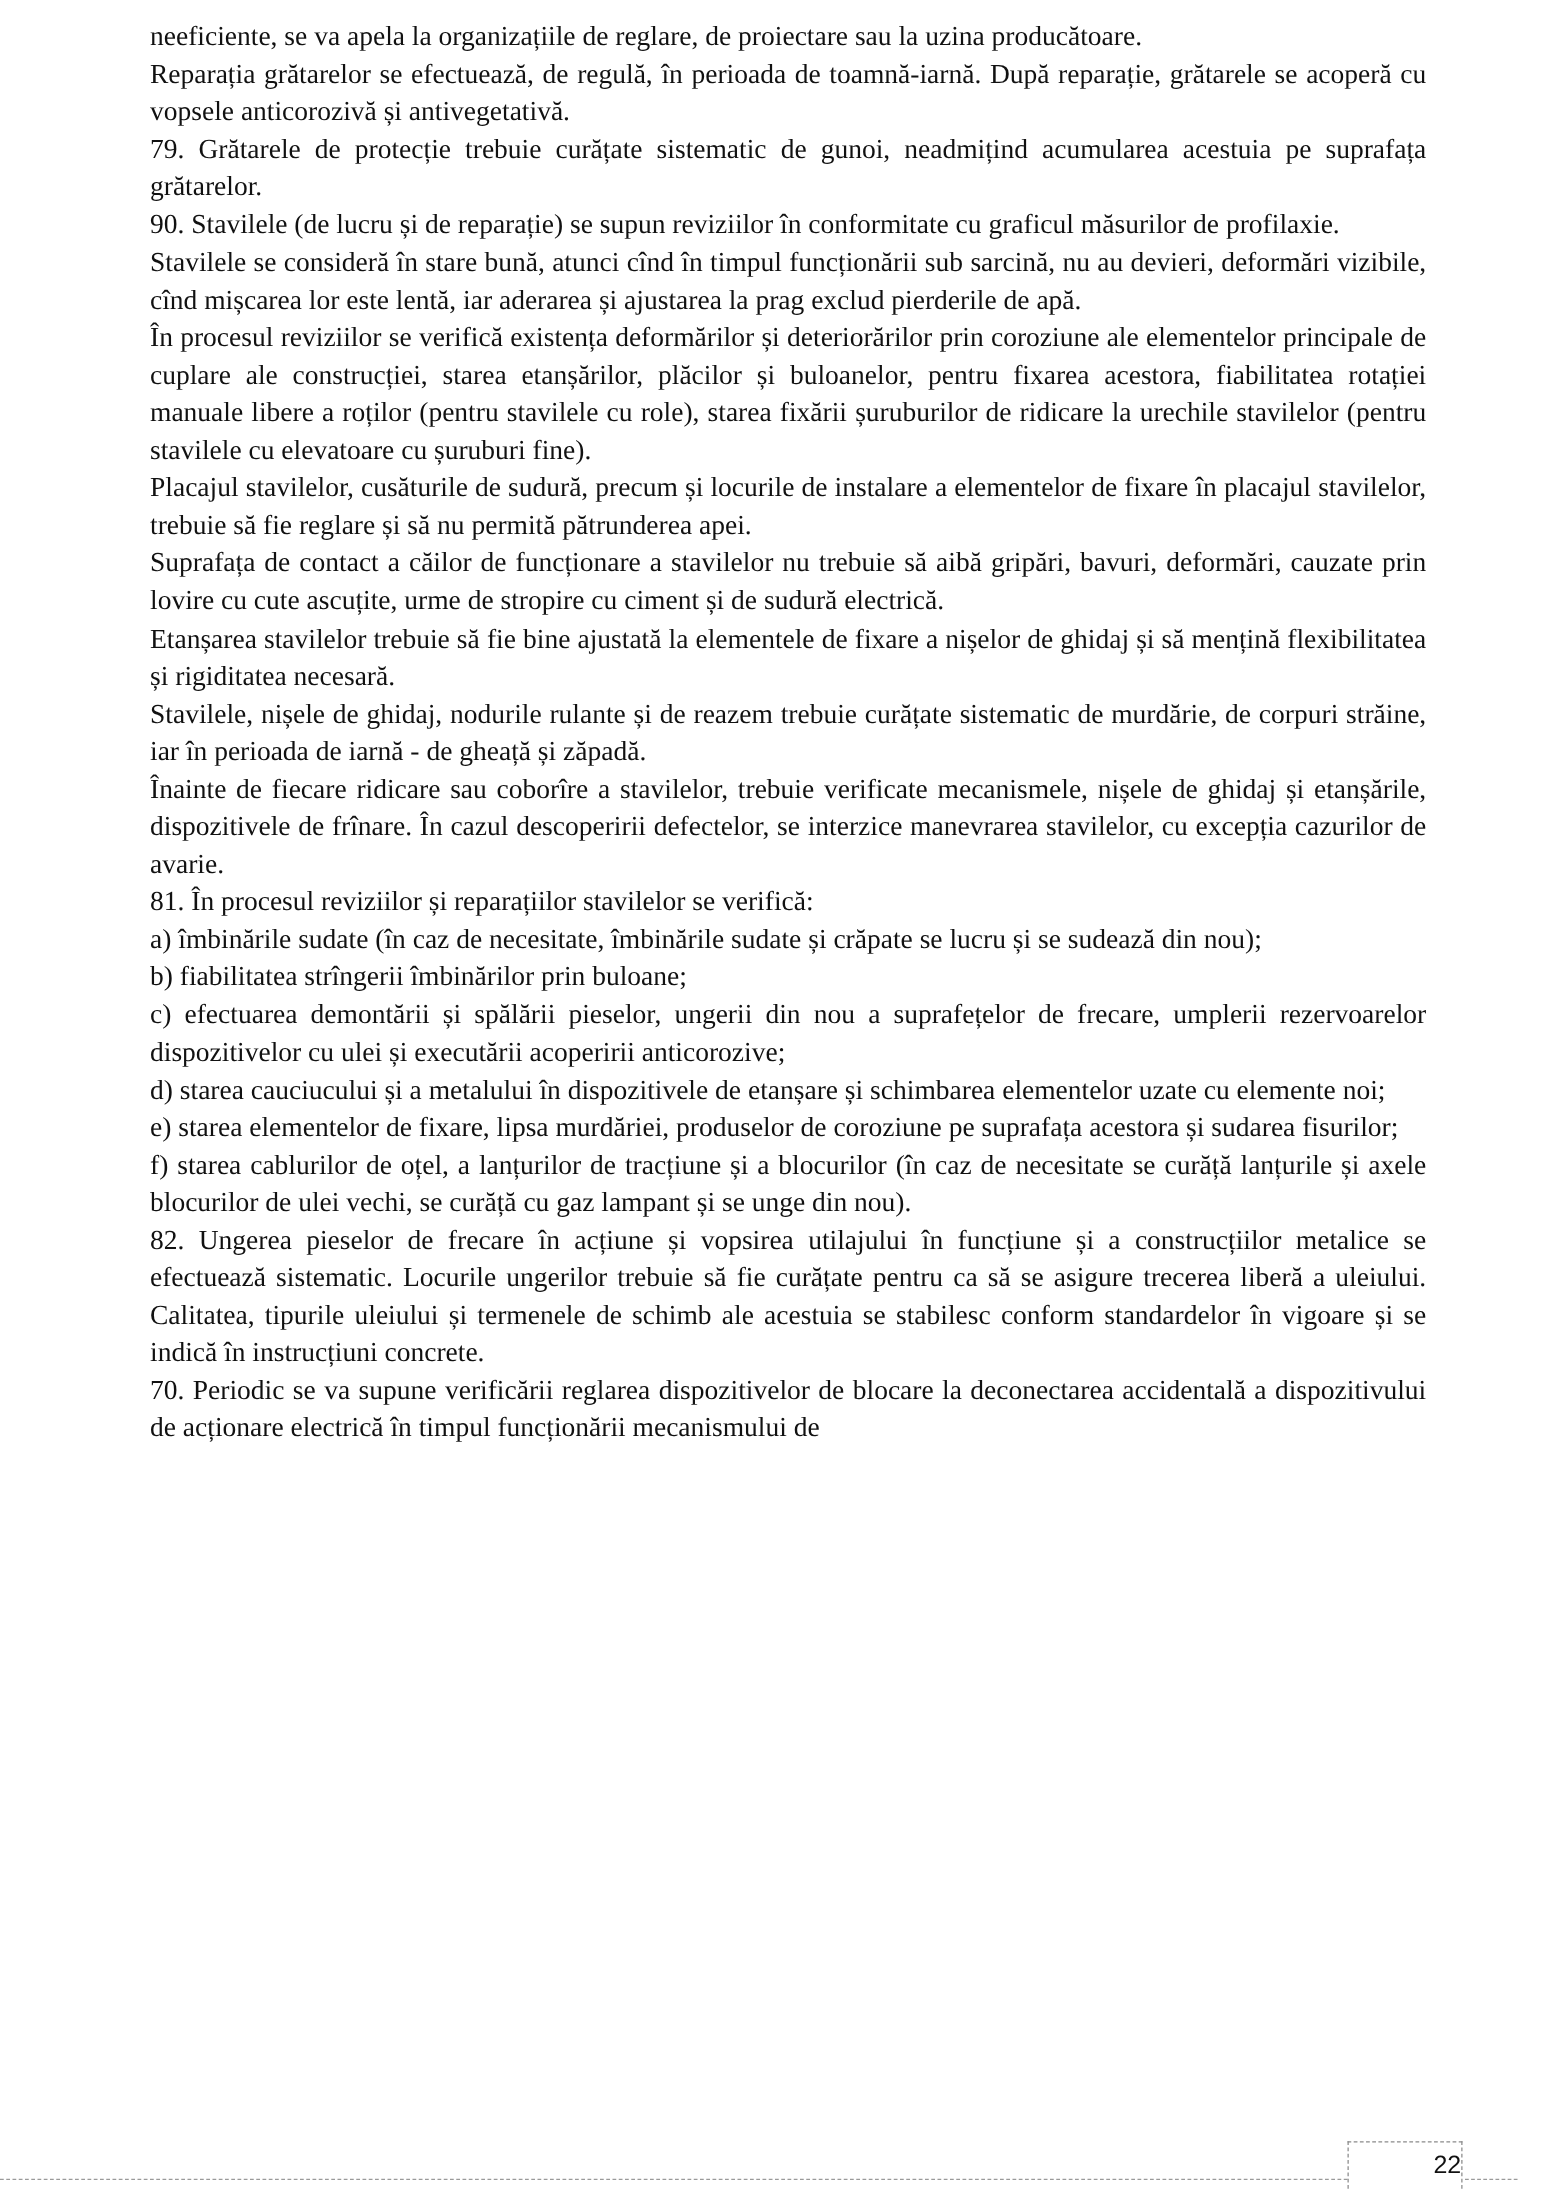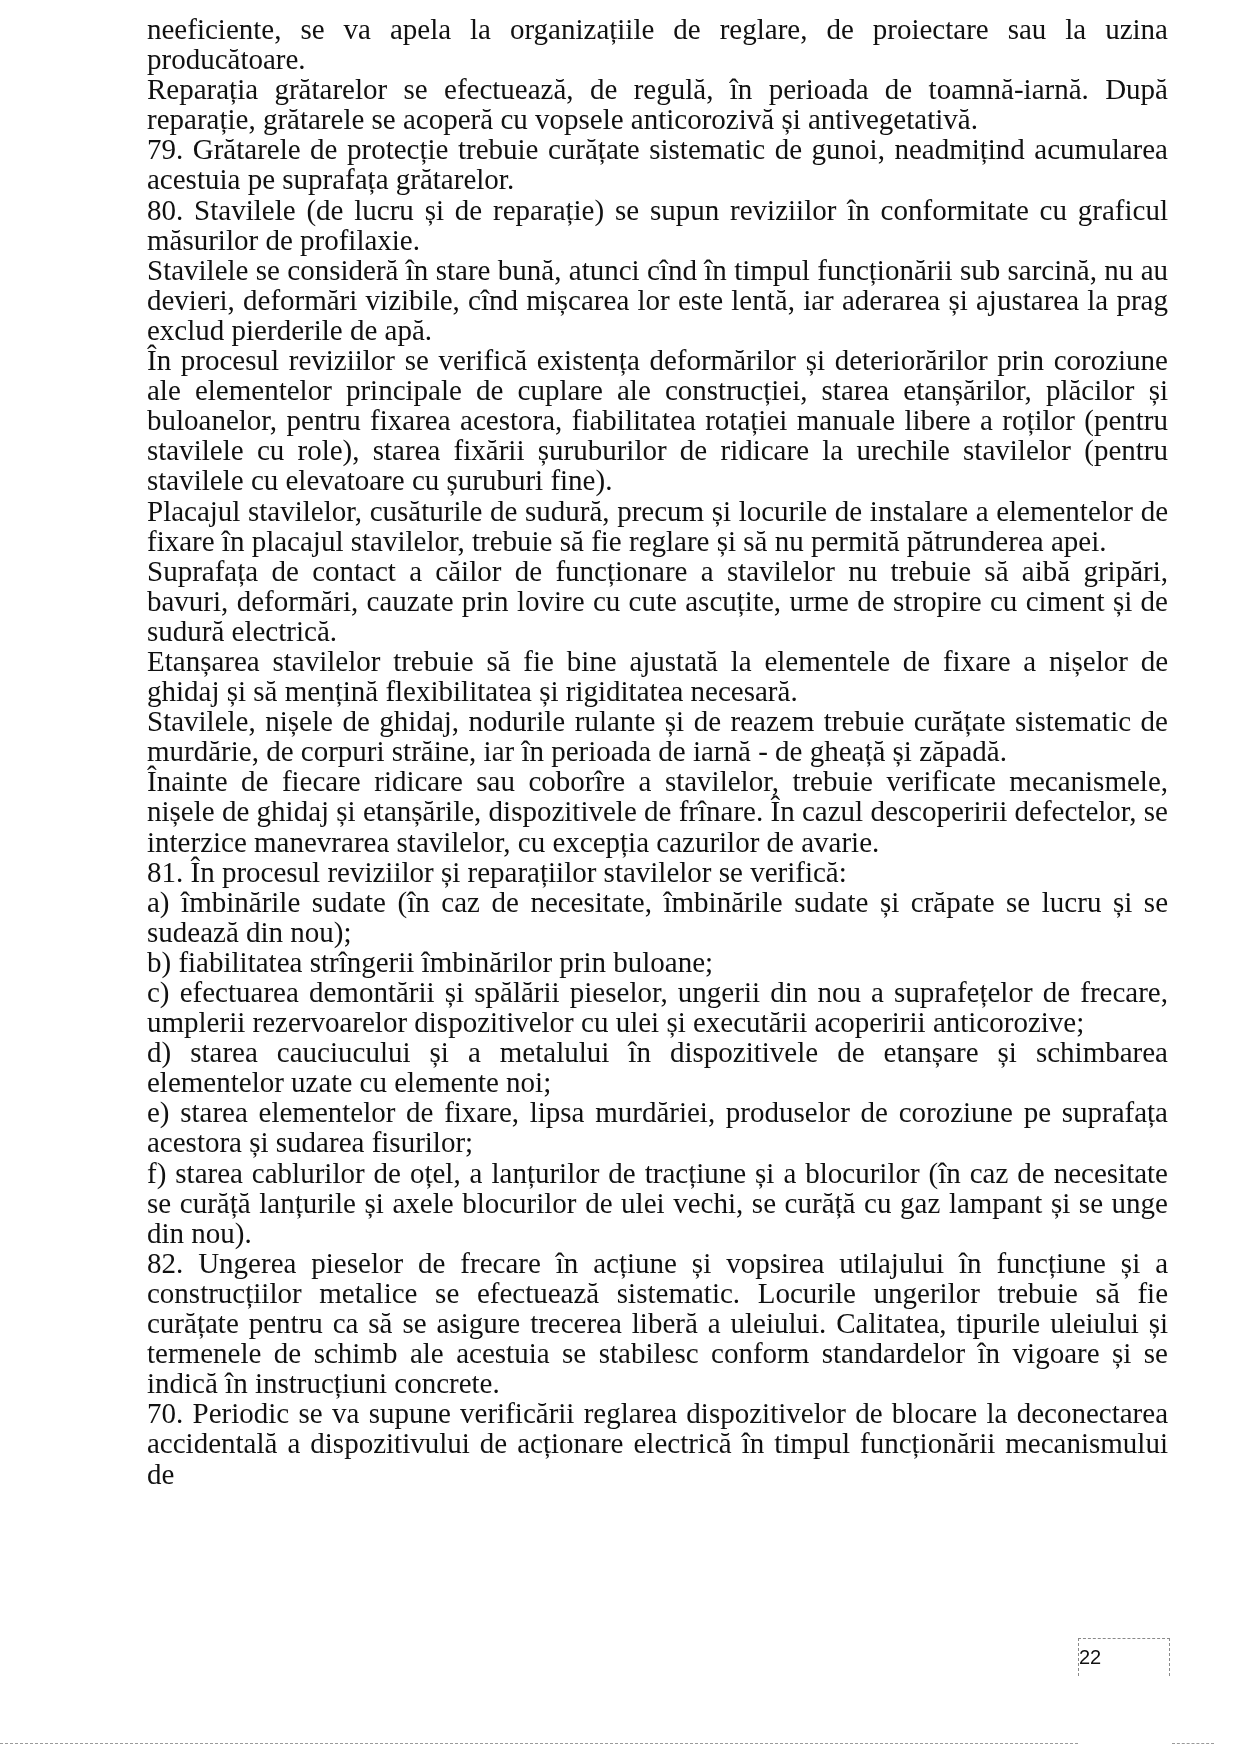--- a/index.html
+++ b/index.html
@@ -8,25 +8,25 @@
       background: #ffffff;
     }
     body {
       width: 1240px;
       height: 1753px;
       position: relative;
       overflow: hidden;
     }
     .page {
       position: absolute;
-      left: 147px;
+      left: 120px;
       top: 14px;
       width: 1021px;
       font-family: "Liberation Serif", "DejaVu Serif", serif;
-      font-size: 29px;
+      font-size: 22px;
       line-height: 30.1px;
       color: #111111;
       text-align: justify;
     }
     .para {
       margin: 0;
       padding: 0;
     }
     .num {
       font-weight: normal;
@@ -41,42 +41,42 @@
     .footer-line-right {
       position: absolute;
       left: 1172px;
       top: 1743px;
       width: 42px;
       border-bottom: 1px dashed #9a9a9a;
     }
     .page-number-box {
       position: absolute;
       left: 1078px;
-      top: 1638px;
+      top: 1713px;
       width: 92px;
       height: 38px;
       border-left: 1px dashed #8a8a8a;
       border-right: 1px dashed #8a8a8a;
       border-top: 1px dashed #8a8a8a;
       box-sizing: border-box;
-      text-align: left;
+      text-align: right;
       font-family: "Liberation Sans", "DejaVu Sans", sans-serif;
       font-size: 20px;
       line-height: 36px;
       color: #111111;
     }
   </style>
 </head>
 <body>
 
 <div class="page">
   <p class="para"><span class="num"></span><span>neeficiente, se va apela la organizațiile de reglare, de proiectare sau la uzina producătoare.</span></p>
   <p class="para"><span class="num"></span><span>Reparația grătarelor se efectuează, de regulă, în perioada de toamnă-iarnă. După reparație, grătarele se acoperă cu vopsele anticorozivă și antivegetativă.</span></p>
   <p class="para"><span class="num">79</span><span>. Grătarele de protecție trebuie curățate sistematic de gunoi, neadmițind acumularea acestuia pe suprafața grătarelor.</span></p>
-  <p class="para"><span class="num">80</span><span>. Stavilele (de lucru și de reparație) se supun reviziilor în conformitate cu graficul măsurilor de profilaxie.</span></p>
+  <p class="para"><span class="num">90</span><span>. Stavilele (de lucru și de reparație) se supun reviziilor în conformitate cu graficul măsurilor de profilaxie.</span></p>
   <p class="para"><span class="num"></span><span>Stavilele se consideră în stare bună, atunci cînd în timpul funcționării sub sarcină, nu au devieri, deformări vizibile, cînd mișcarea lor este lentă, iar aderarea și ajustarea la prag exclud pierderile de apă.</span></p>
   <p class="para"><span class="num"></span><span>În procesul reviziilor se verifică existența deformărilor și deteriorărilor prin coroziune ale elementelor principale de cuplare ale construcției, starea etanșărilor, plăcilor și buloanelor, pentru fixarea acestora, fiabilitatea rotației manuale libere a roților (pentru stavilele cu role), starea fixării șuruburilor de ridicare la urechile stavilelor (pentru stavilele cu elevatoare cu șuruburi fine).</span></p>
   <p class="para"><span class="num"></span><span>Placajul stavilelor, cusăturile de sudură, precum și locurile de instalare a elementelor de fixare în placajul stavilelor, trebuie să fie reglare și să nu permită pătrunderea apei.</span></p>
   <p class="para"><span class="num"></span><span>Suprafața de contact a căilor de funcționare a stavilelor nu trebuie să aibă gripări, bavuri, deformări, cauzate prin lovire cu cute ascuțite, urme de stropire cu ciment și de sudură electrică.</span></p>
   <p class="para"><span class="num"></span><span>Etanșarea stavilelor trebuie să fie bine ajustată la elementele de fixare a nișelor de ghidaj și să mențină flexibilitatea și rigiditatea necesară.</span></p>
   <p class="para"><span class="num"></span><span>Stavilele, nișele de ghidaj, nodurile rulante și de reazem trebuie curățate sistematic de murdărie, de corpuri străine, iar în perioada de iarnă - de gheață și zăpadă.</span></p>
   <p class="para"><span class="num"></span><span>Înainte de fiecare ridicare sau coborîre a stavilelor, trebuie verificate mecanismele, nișele de ghidaj și etanșările, dispozitivele de frînare. În cazul descoperirii defectelor, se interzice manevrarea stavilelor, cu excepția cazurilor de avarie.</span></p>
   <p class="para"><span class="num">81</span><span>. În procesul reviziilor și reparațiilor stavilelor se verifică:</span></p>
   <p class="para"><span class="num"></span><span>a) îmbinările sudate (în caz de necesitate, îmbinările sudate și crăpate se lucru și se sudează din nou);</span></p>
   <p class="para"><span class="num"></span><span>b) fiabilitatea strîngerii îmbinărilor prin buloane;</span></p>

